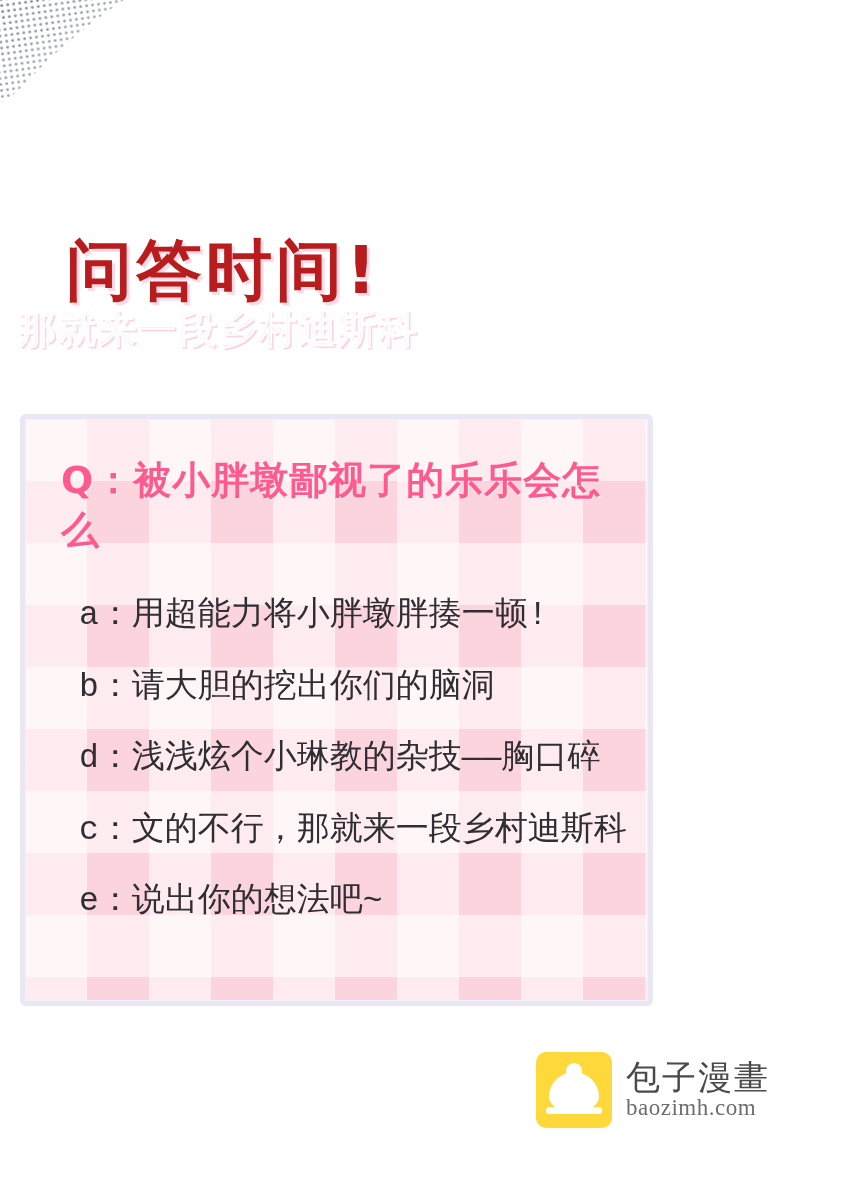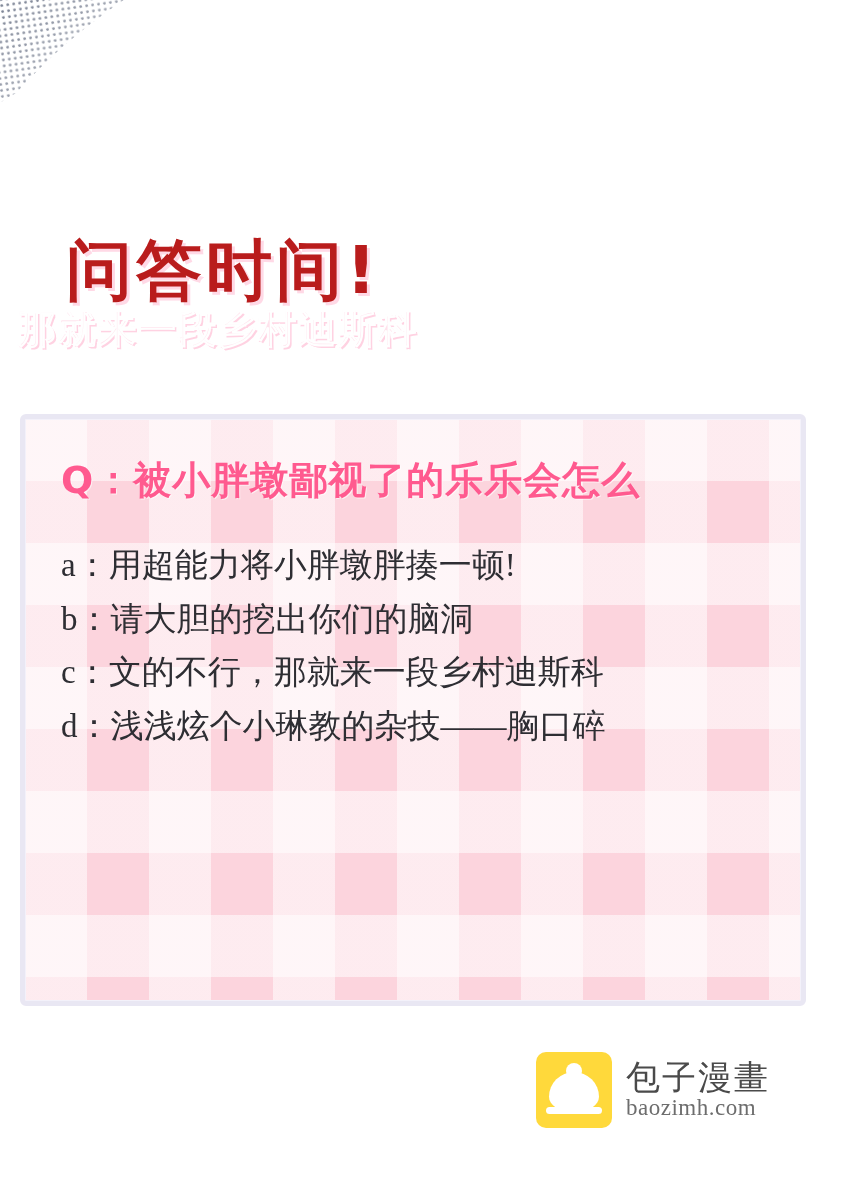--- a/index.html
+++ b/index.html
@@ -61,21 +61,21 @@
       2px 2px 0 #ffd2e2,
       0 0 2px #ffffff;
     line-height: 1.1;
   }
 
   
   #qa-panel {
     position: absolute;
     left: 20px;
     top: 414px;
-    width: 786px;
+    width: 633px;
     height: 592px;
     box-sizing: border-box;
     border: 5px solid #e9e7f3;
     border-radius: 6px;
     background-color: #fdeff2;
     background-image:
       repeating-linear-gradient(
         to right,
         rgba(255,255,255,0.55) 0px,
         rgba(255,255,255,0.55) 62px,
@@ -102,25 +102,25 @@
     font-weight: bold;
     line-height: 1.32;
     letter-spacing: 1px;
     margin: 0;
     text-shadow: 1px 1px 0 rgba(255,255,255,0.6);
   }
   .qline .q-indent { display: inline-block; width: 42px; }
 
   .answers { margin-top: 34px; }
   .aline {
-    font-family: Liberation Serif, serif;
+    font-family: Liberation Mono, monospace;
     color: #2e2e33;
     font-size: 33px;
     line-height: 1.62;
-    margin: 0;
+    margin: 18px;
     letter-spacing: 0px;
     white-space: nowrap;
   }
   .aline .a-indent { display: inline-block; width: 40px; }
 
   
   #watermark {
     position: absolute;
     left: 536px;
     top: 1052px;
@@ -220,24 +220,27 @@
     </p>
 
     <div class="answers">
       <p class="aline">
         <span>a：</span><span>用超能力将小胖墩胖揍一顿!</span>
       </p>
       <p class="aline">
         <span>b：</span><span>请大胆的挖出你们的脑洞</span>
       </p>
       <p class="aline">
+        <span>d：</span><span>浅浅炫个小琳教的杂技——胸口碎</span>
+      </p>
+      <p class="aline">
         <span>c：</span><span>文的不行，那就来一段乡村迪斯科</span>
       </p>
       <p class="aline">
-        <span>d：</span><span>浅浅炫个小琳教的杂技——胸口碎</span>
+        <span>e：</span><span>说出你的想法吧~</span>
       </p>
     </div>
 
   </div>
 </div>
 
 <div id="watermark">
   <div id="bao-logo">
     <div class="bun"></div>
     <div class="plate"></div>

